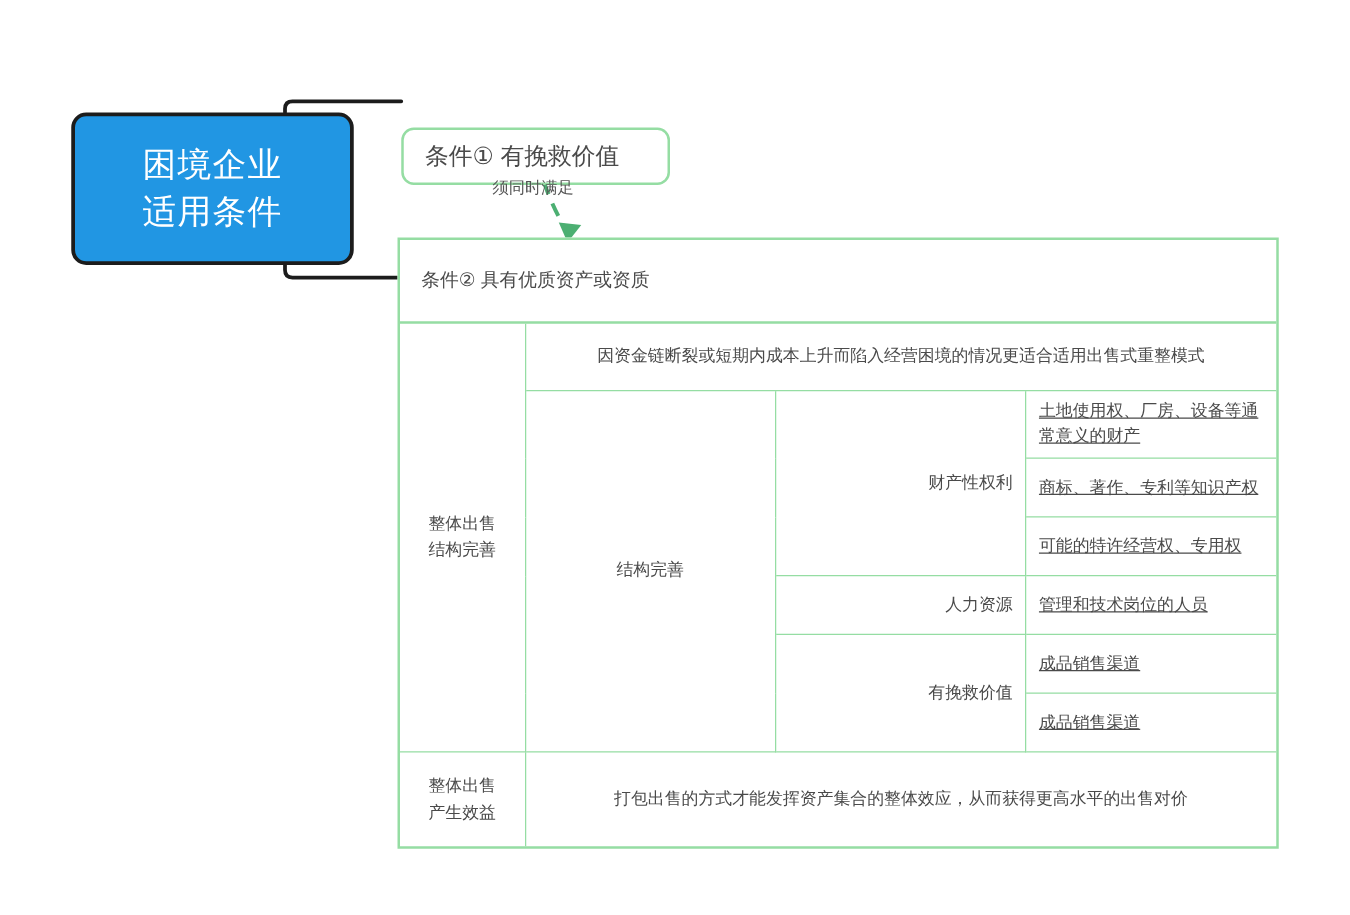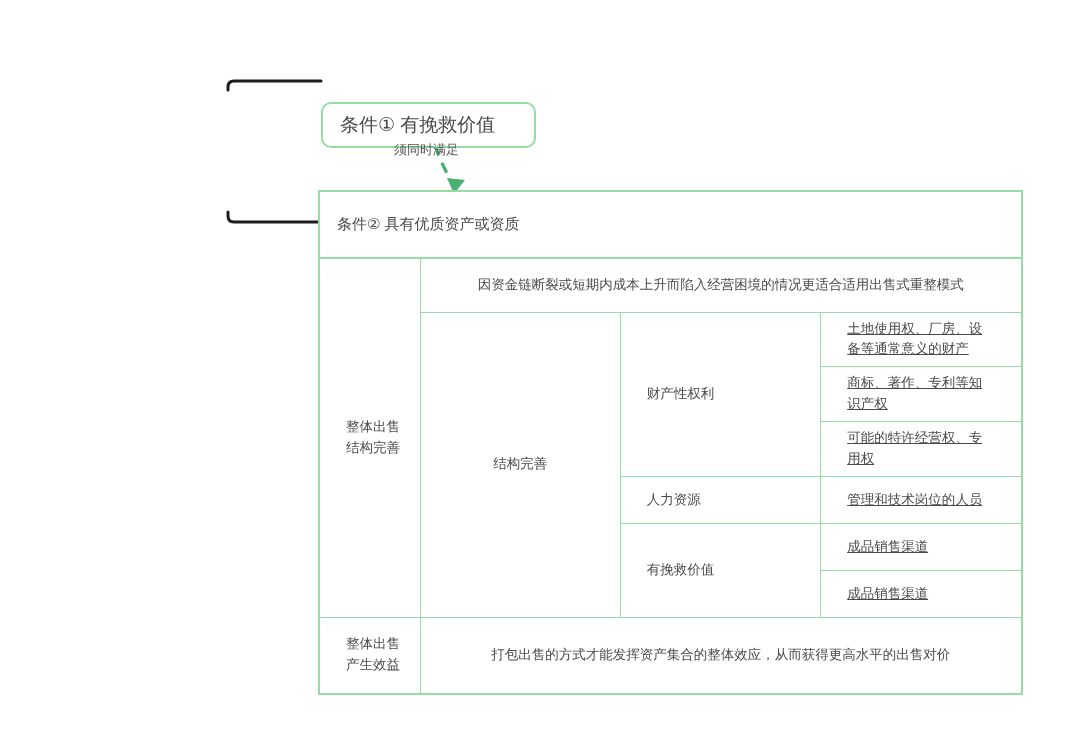--- a/index.html
+++ b/index.html
@@ -73,28 +73,28 @@
   }
   table.matrix{
     border-collapse:collapse;
     width:100%;
     table-layout:fixed;
     font-size:13.5px;
     color:#4a4a4a;
   }
   table.matrix td{
     border:1px solid #95dda3;
-    padding:6px 26px;
+    padding:6px 10px;
     box-sizing:border-box;
     vertical-align:middle;
     line-height:1.55;
   }
   td.c1{width:100px;text-align:center;}
   td.c2{width:100px;text-align:center;}
-  td.c3{width:114px;text-align:left;margin-top:40px;}
+  td.c3{width:114px;text-align:right;margin-top:40px;}
   td.c4{text-align:left;padding-left:14px;text-decoration:underline;}
   td.wide{text-align:center;}
   .r-tall{height:53px;}
   .r-std{height:47px;}
   .r-last{height:75px;}
   .stack-line{display:block;white-space:nowrap;}
   
   table.matrix tr:first-child td{border-top:none;}
   table.matrix tr:last-child td{border-bottom:none;}
   table.matrix td:first-child{border-left:none;}
@@ -108,20 +108,24 @@
   <svg id="wires" viewBox="0 0 1080 732" xmlns="http://www.w3.org/2000/svg">
 
     <path d="M 228 90 L 228 87 Q 228 81 234 81 L 321 81" fill="none" stroke="#1c1c1c" stroke-width="3" stroke-linecap="round"></path>
 
     <path d="M 228 212 L 228 216 Q 228 222 234 222 L 318 222" fill="none" stroke="#1c1c1c" stroke-width="3" stroke-linecap="round"></path>
 
     <path d="M 423 109 C 430 130, 438 160, 452 182" fill="none" stroke="#4caf72" stroke-width="3.2" stroke-dasharray="11 8" stroke-linecap="butt"></path>
     <polygon points="447,178 465,180 454,194" fill="#4caf72"></polygon>
   </svg>
 
+  <div class="root-node">
+    <span class="root-line">困境企业</span>
+    <span class="root-line">适用条件</span>
+  </div>
 
   <div class="cond1-box">
     <span>条件① 有挽救价值</span>
   </div>
 
   <div class="arrow-label">须同时满足</div>
 
   <div class="cond2-block">
 
     <div class="cond2-header">

